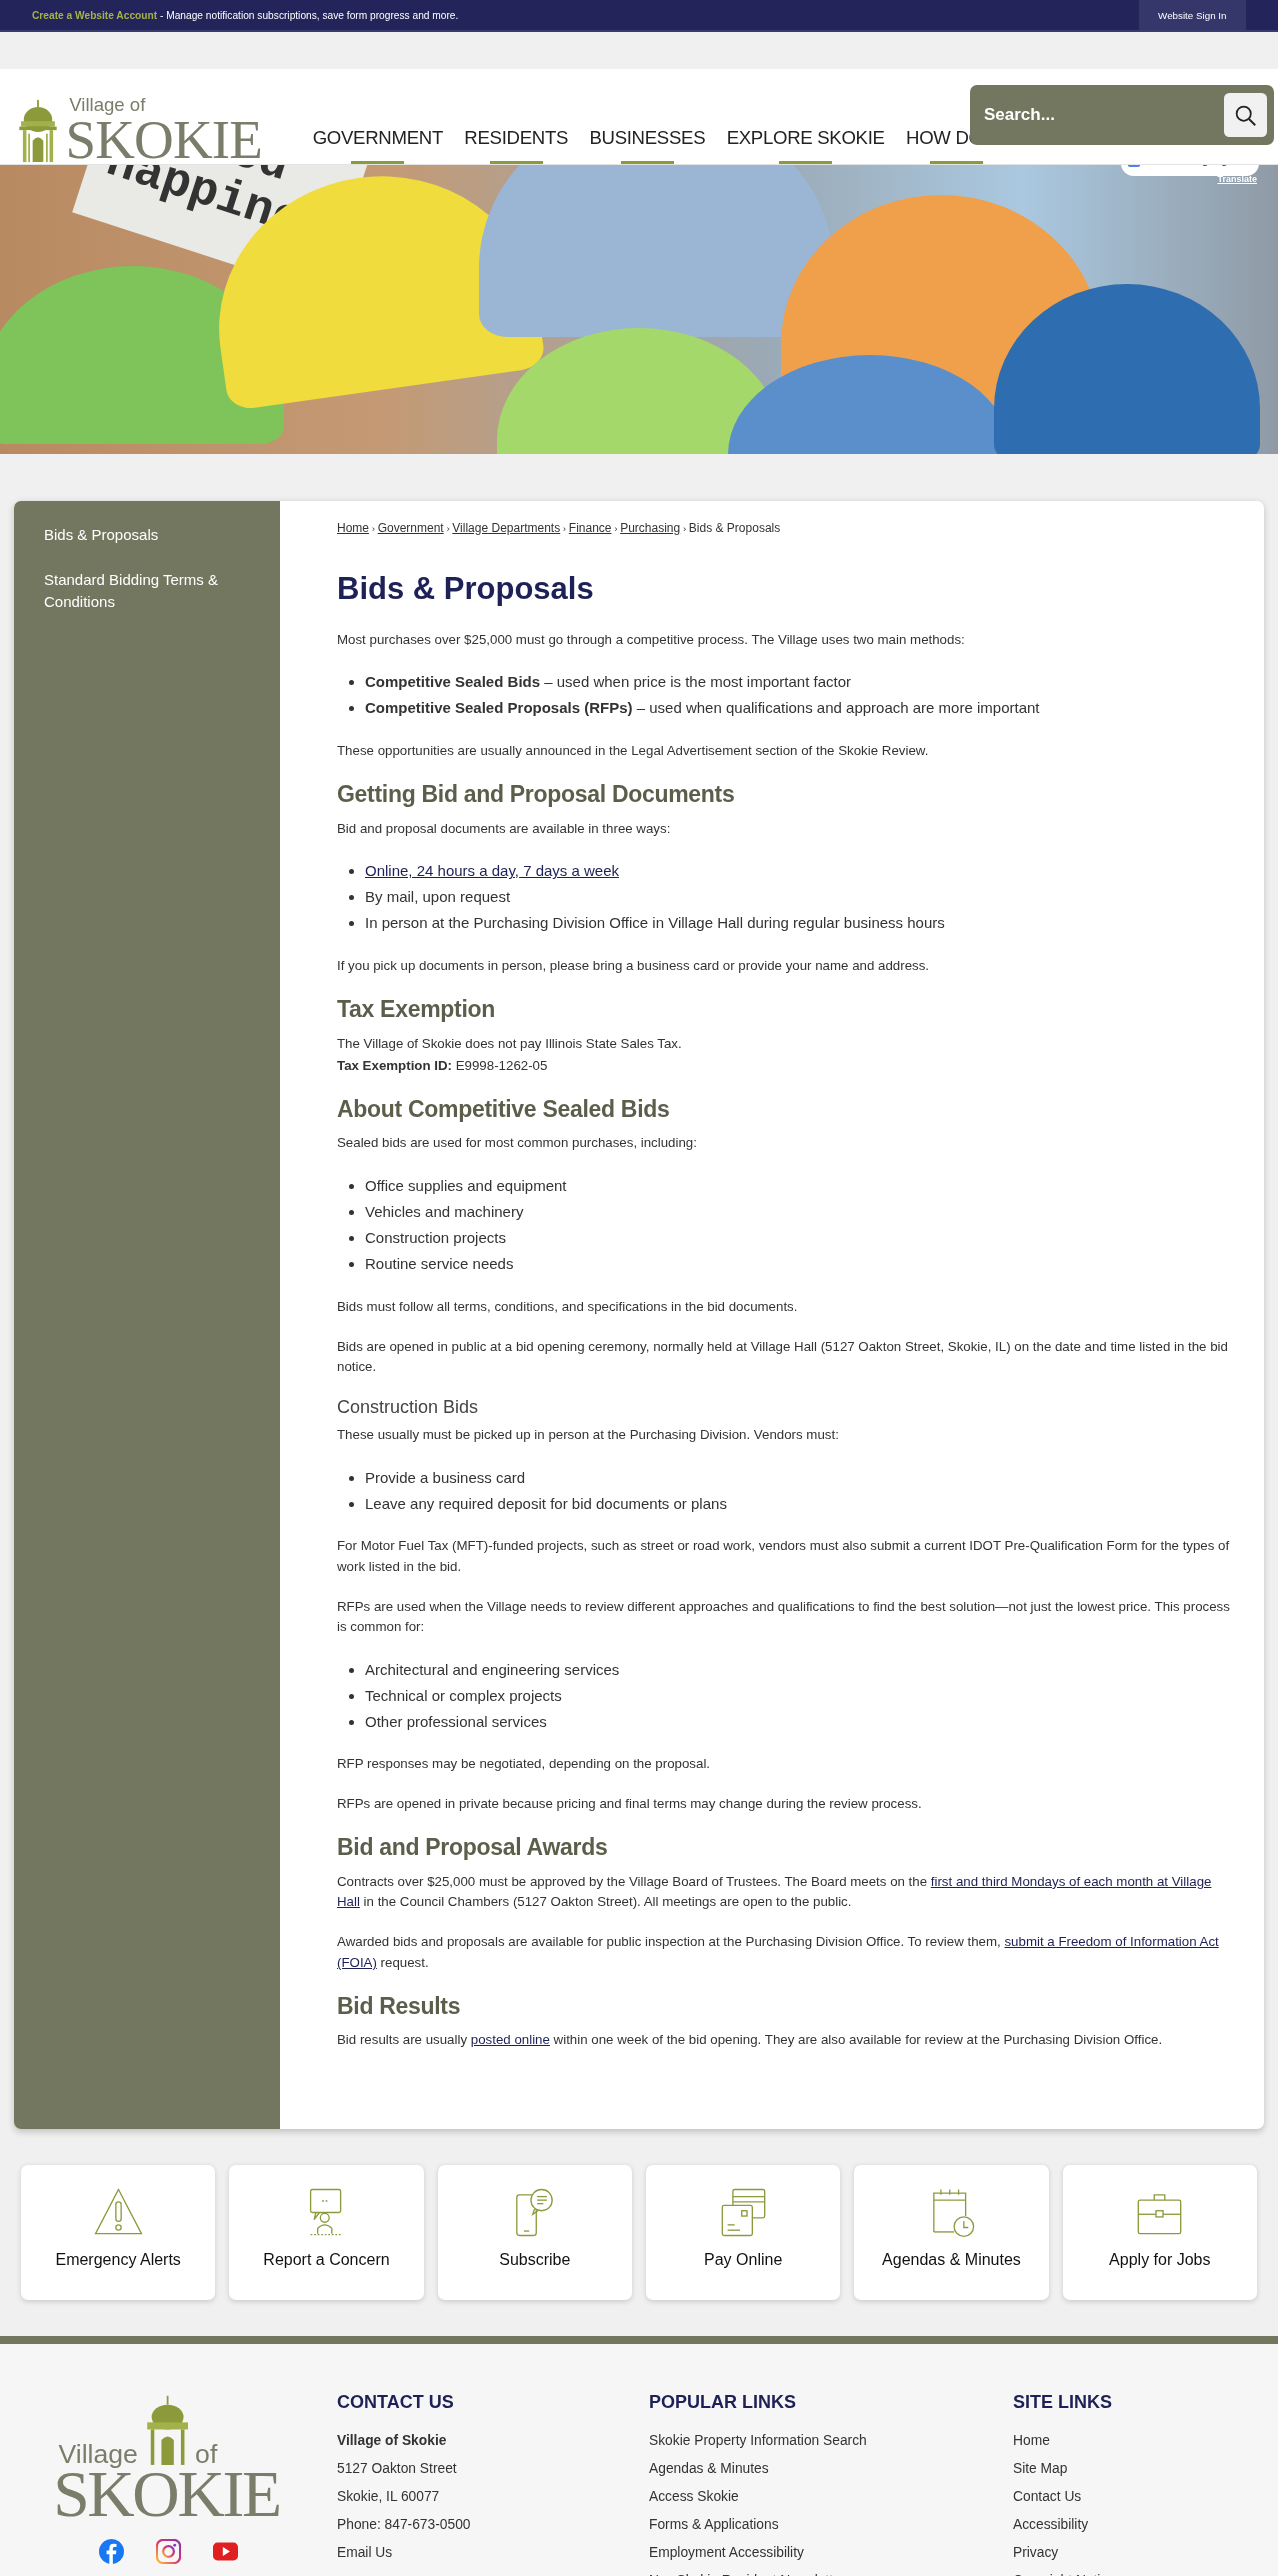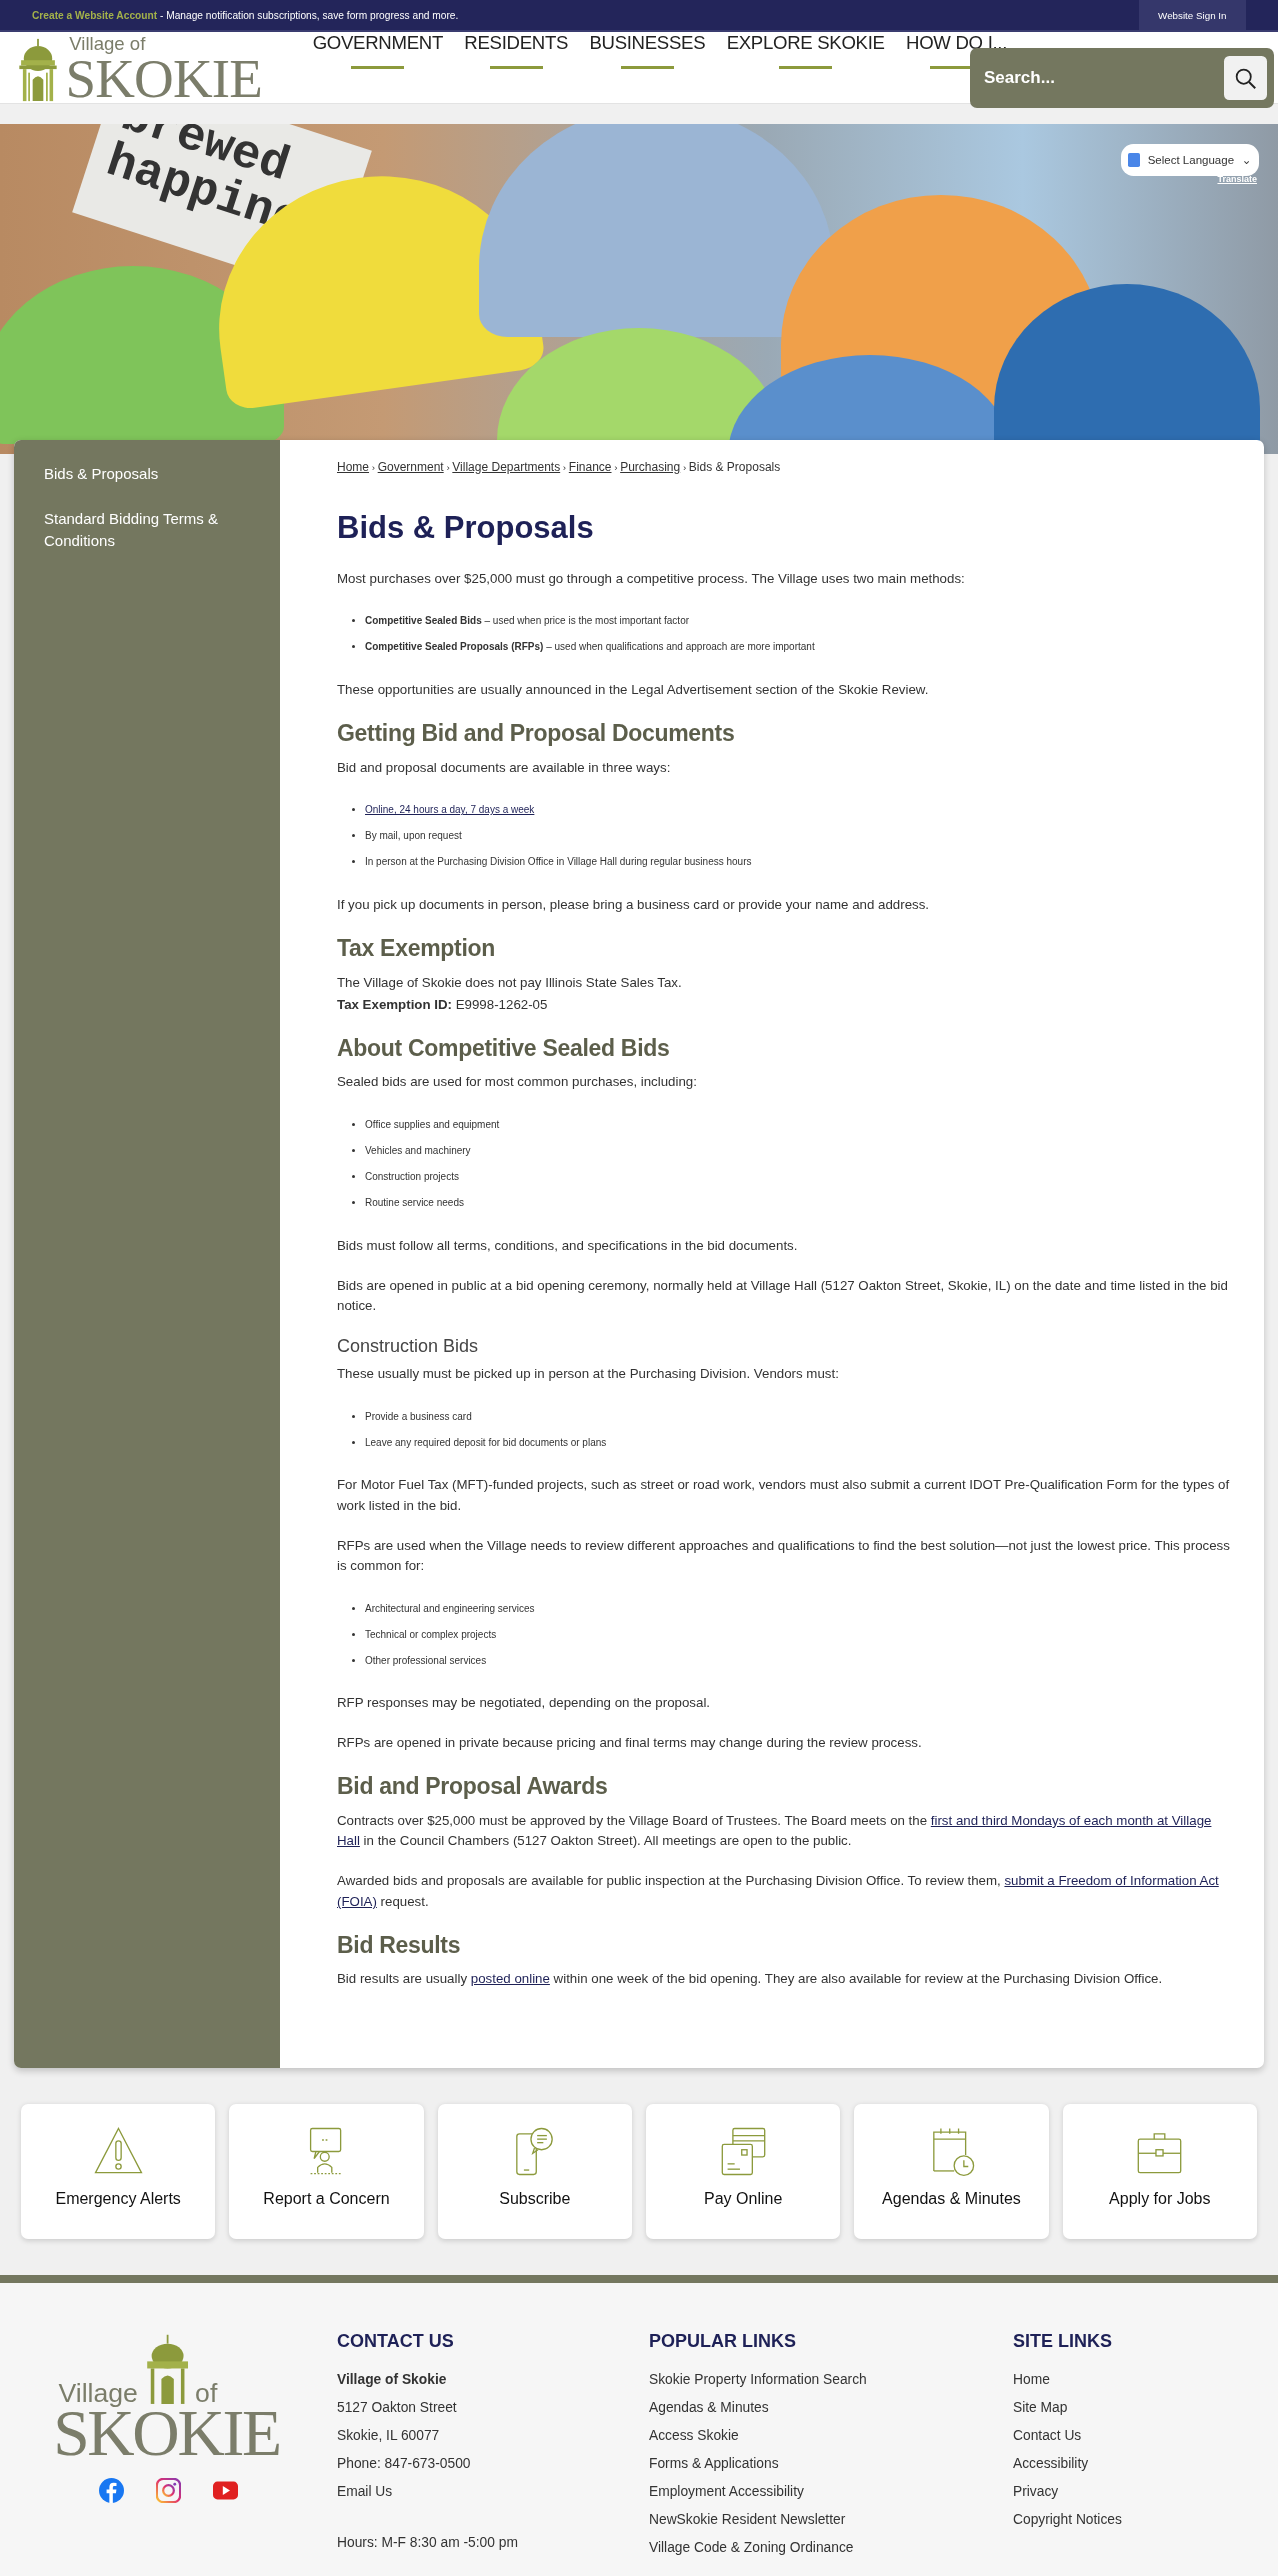--- a/index.html
+++ b/index.html
@@ -7,21 +7,21 @@
   body { font-family: "Liberation Sans", "DejaVu Sans", sans-serif; background: #f0f0f0; color: #333; position: relative; }
   a { color: #1e2157; }
 
   
   .topbar { height: 32px; background: #23255a; display: flex; align-items: center; justify-content: space-between; padding-left: 32px; border-bottom: 2.7px solid #3a3c70; }
   .topbar .msg { font-size: 10.2px; color: #fff; }
   .topbar .msg .acct { color: #a3b14a; font-weight: bold; text-decoration: none; }
   .topbar .signin { height: 100%; background: #35376b; color: #fff; font-size: 9.8px; display: flex; align-items: center; padding: 0 19.5px; margin-right: 32px; cursor: pointer; }
 
   
-  .header { height: 72px; background: #fff; display: flex; align-items: flex-start; position: relative; z-index: 2; border-bottom: 1.8px solid #e3e3e3; }
+  .header { height: 96px; background: #fff; display: flex; align-items: flex-end; position: relative; z-index: 2; border-bottom: 1.8px solid #e3e3e3; margin-top: 37px; }
   .logo { display: flex; align-items: flex-end; margin-left: 14px; width: 249px; height: 71px; position: relative; }
   .logo .dome { width: 48px; height: 66px; position: relative; }
   .logo .words { margin-left: 3.6px; display: flex; flex-direction: column; line-height: 1; }
   .logo .village { font-size: 18.6px; color: #7b7d6a; margin-left: 3.6px; }
   .logo .skokie { font-family: "Liberation Serif", "DejaVu Serif", serif; font-size: 55px; color: #7b7d6a; letter-spacing: -0.9px; line-height: 0.9; }
 
   .nav { display: flex; margin-left: 39px; gap: 0; }
   .nav-item { font-size: 18.6px; color: #222; padding: 0 10.7px; text-align: center; position: relative; cursor: pointer; letter-spacing: -0.3px; }
   .nav-item::after { content: ""; display: block; width: 53px; height: 2.7px; background: #8c9a3c; margin: 12.4px auto 0; }
 
@@ -44,21 +44,21 @@
   .sidebar { width: 266px; background: #74775f; padding: 23px 0 0 30px; flex-shrink: 0; }
   .side-item { color: #fff; font-size: 15px; line-height: 22px; display: block; text-decoration: none; margin-bottom: 23px; cursor: pointer; width: 195px; }
   .content { flex: 1; padding: 19.5px 30px 36px 21px; }
   .breadcrumb { font-size: 12px; color: #333; margin-bottom: 36px; }
   .breadcrumb a { color: #333; }
   .breadcrumb .sep { margin: 0 2.7px; font-size: 9.8px; }
   h1.page-title { font-size: 31px; color: #1e2157; font-weight: bold; margin-bottom: 23px; }
   .content p { font-size: 13.3px; line-height: 20.4px; color: #333; margin-bottom: 19.5px; }
   .content p.tight { margin-bottom: 1.8px; }
   .content ul { margin: 0 0 19.5px 28px; }
-  .content li { font-size: 10px; line-height: 26px; color: #333; padding-left: 0; }
+  .content li { font-size: 15px; line-height: 26px; color: #333; padding-left: 0; }
   h2.sec { font-size: 23px; font-weight: bold; color: #5c5e4b; margin-bottom: 10.7px; letter-spacing: -0.3px; }
   h3.sub { font-size: 18px; color: #454545; font-weight: normal; margin-bottom: 7px; }
 
   
   .quick { display: flex; gap: 14px; margin: 36px 21px 0; }
   .q { flex: 1; height: 135px; background: #fff; border-radius: 7px; box-shadow: 0 1.8px 5.3px rgba(0,0,0,0.15); display: flex; flex-direction: column; align-items: center; justify-content: flex-start; padding-top: 21px; cursor: pointer; }
   .q svg { width: 53px; height: 53px; }
   .q span { margin-top: 12.4px; font-size: 16px; color: #111; }
 
   

